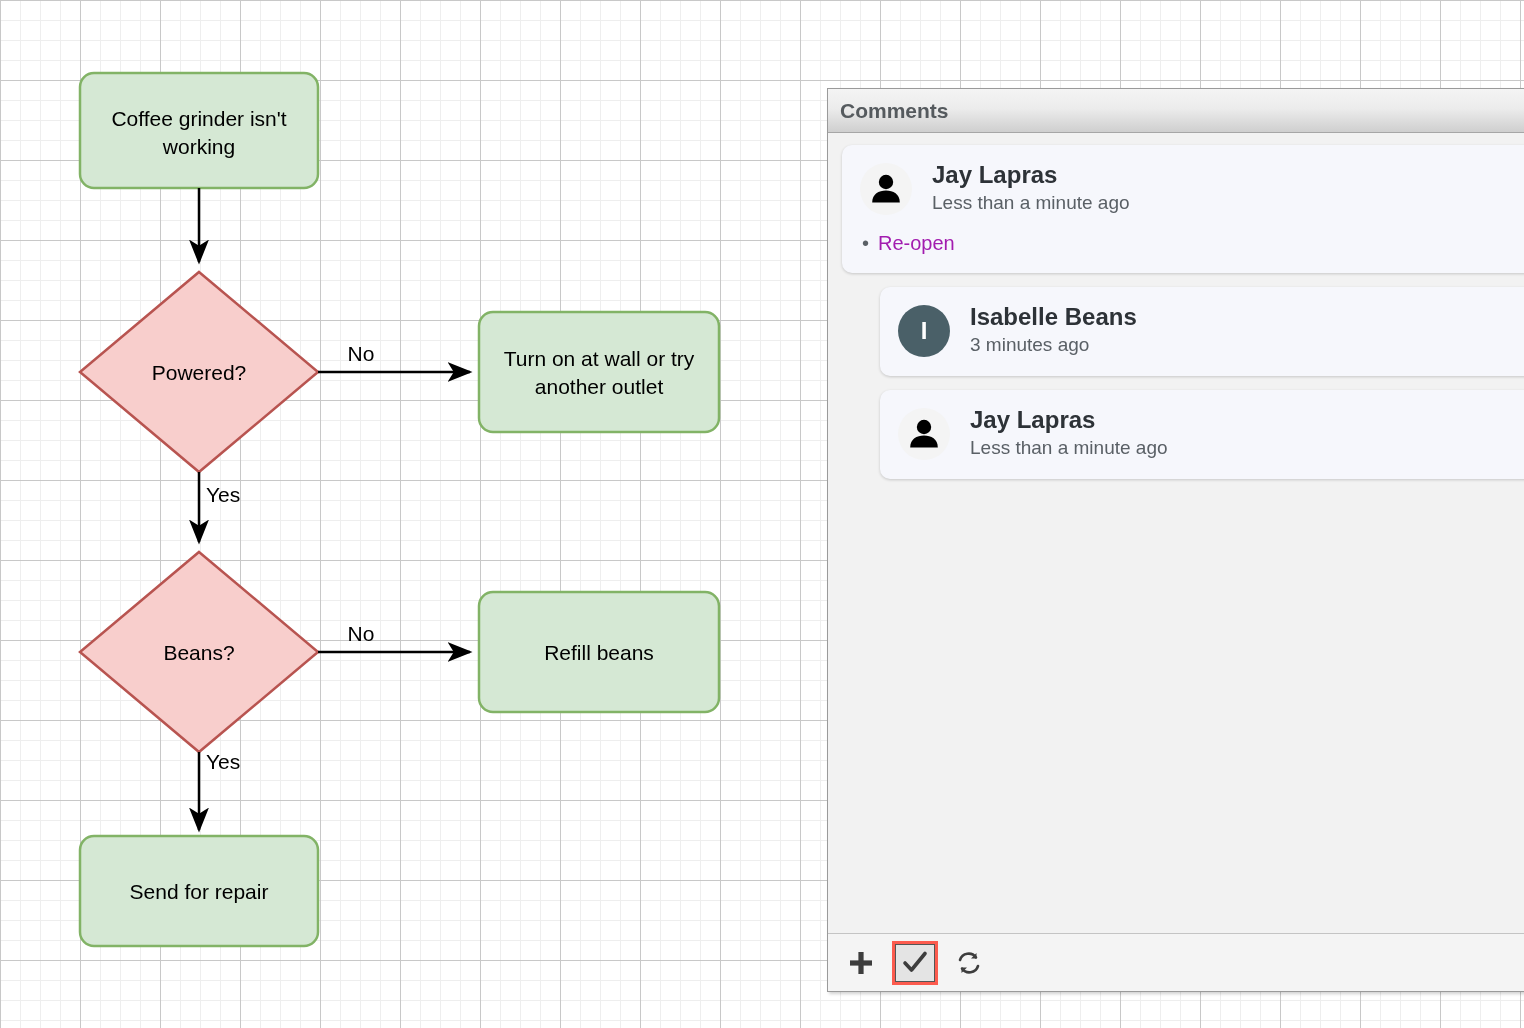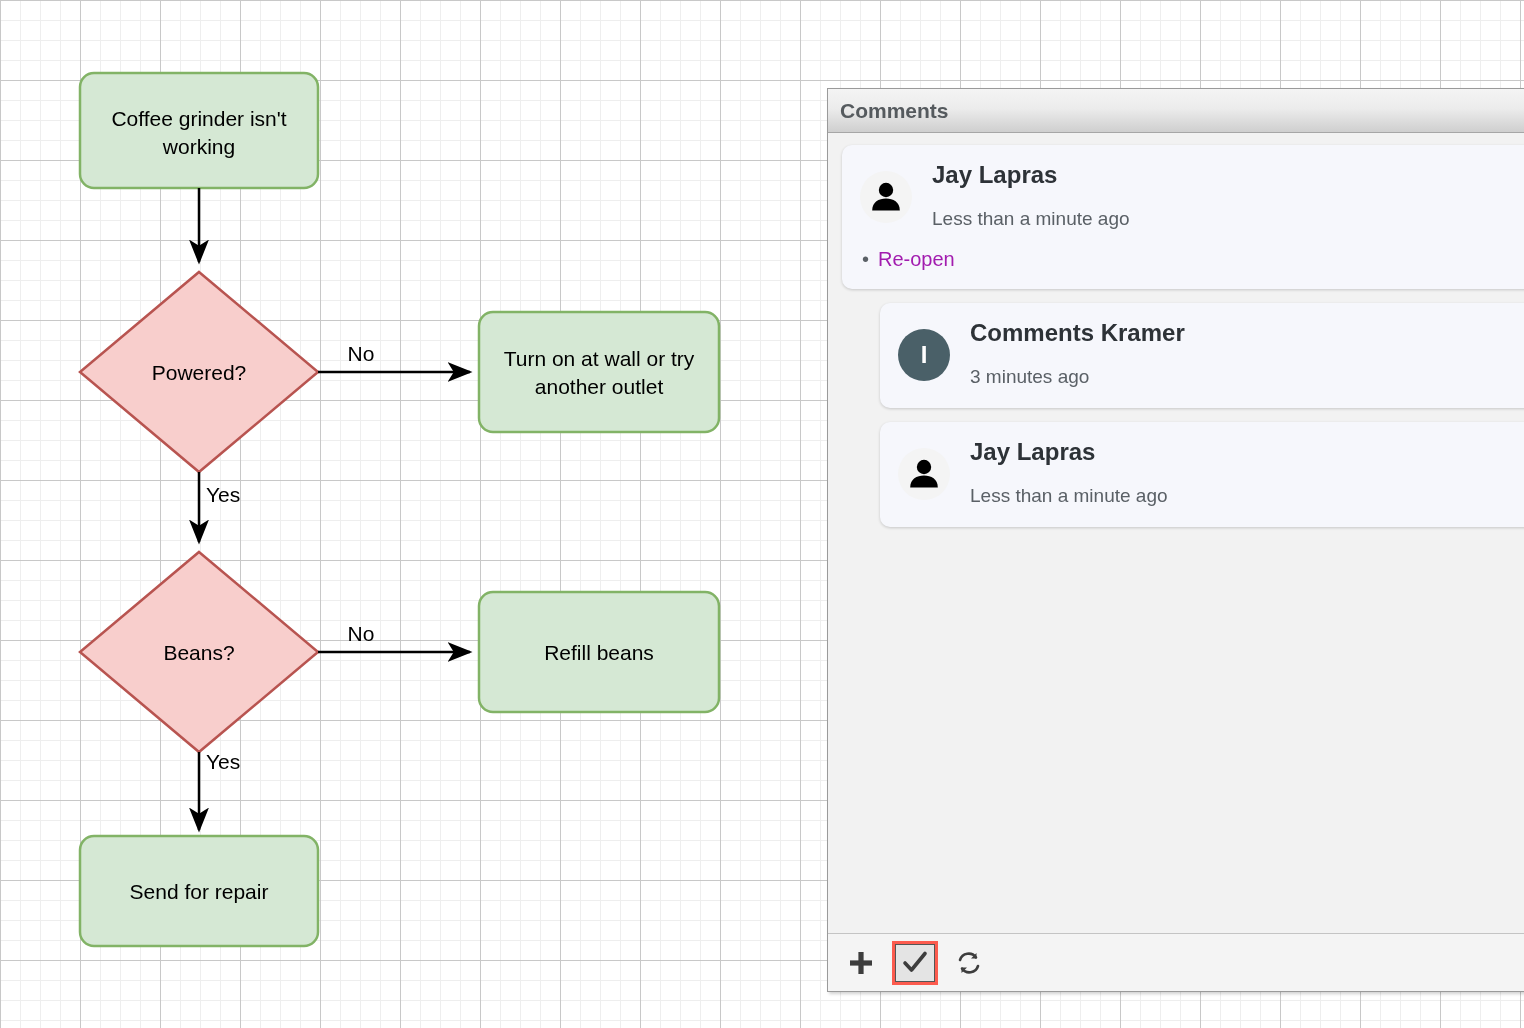--- a/index.html
+++ b/index.html
@@ -163,21 +163,21 @@
   .cc-author {
     font-size: 24px;
     font-weight: bold;
     color: #2d3237;
     line-height: 1.18;
   }
   .cc-time {
     font-size: 19px;
     color: #5a6066;
     line-height: 1.3;
-    margin-top: 18px;
+    margin-top: 2px;
   }
   .cc-text {
     font-size: 25px;
     color: #24282c;
     line-height: 1.34;
     margin-top: 14px;
   }
   .cc-actions {
     margin-top: 16px;
     padding-left: 18px;
@@ -335,21 +335,21 @@
           <span class="cc-action">Re-open</span>
         </div>
       </div>
 
       <div class="comment-card reply">
         <div class="cc-head">
           <div class="avatar initial">
             <span>I</span>
           </div>
           <div class="cc-meta">
-            <div class="cc-author">Comments Kramer</div>
+            <div class="cc-author">Isabelle Beans</div>
             <div class="cc-time">3 minutes ago</div>
           </div>
         </div>
       </div>
 
       <div class="comment-card reply">
         <div class="cc-head">
           <div class="avatar silhouette">
             <svg width="36" height="36" viewBox="0 0 36 36">
               <circle cx="18" cy="11" r="7.2" fill="#000000"></circle>

